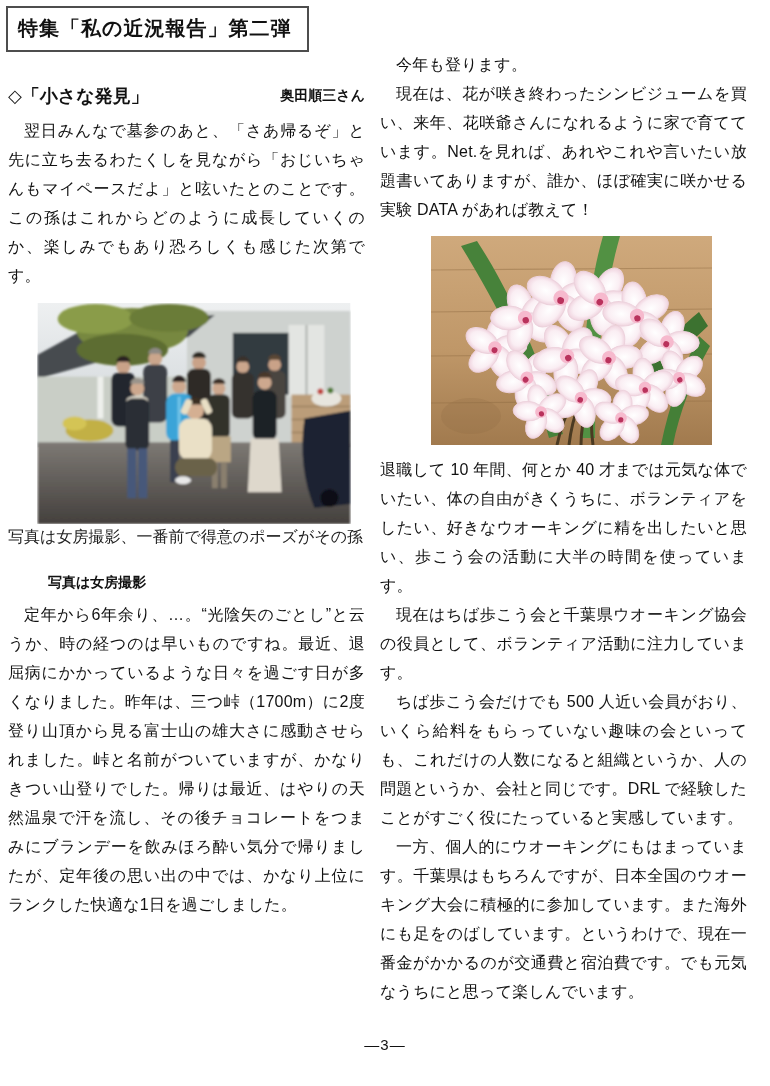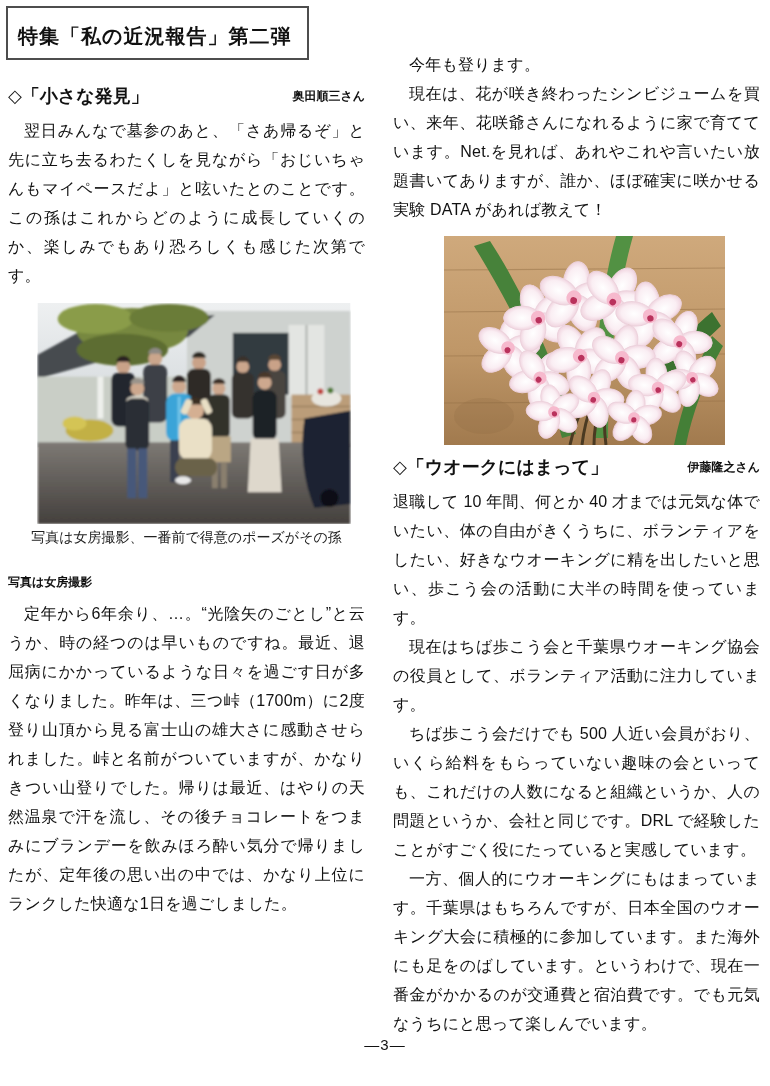--- a/index.html
+++ b/index.html
@@ -2,40 +2,40 @@
 <html lang="ja"><head>
 <meta charset="utf-8">
 <style>
   html,body{margin:0;padding:0;background:#ffffff;}
   .page{
     position:relative;width:770px;height:1086px;background:#ffffff;overflow:hidden;
     font-family:"Liberation Sans","DejaVu Sans",sans-serif;color:#111;
   }
   .title-box{
     position:absolute;left:6px;top:6px;border:2px solid #4d4d4d;
-    padding:15px 16px 8px 10px;font-size:20px;font-weight:bold;letter-spacing:1px;
+    padding:7px 16px 8px 10px;font-size:20px;font-weight:bold;letter-spacing:1px;
     background:#fff;
   }
   .col{position:absolute;}
   .col-left{left:8px;top:84px;width:357px;}
-  .col-right{left:393px;top:50px;width:367px;}
+  .col-right{left:380px;top:50px;width:367px;}
   .sec-head{
     display:flex;justify-content:space-between;align-items:center;
     font-weight:bold;font-size:18px;margin:0 0 8px 0;white-space:nowrap;
   }
-  .sec-head .author{font-size:12px;font-weight:bold;}
+  .sec-head .author{font-size:14px;font-weight:bold;margin-left:40px;}
   p.body{
     margin:0;font-size:16px;line-height:29px;text-align:justify;
     text-indent:16px;letter-spacing:0.2px;
   }
   p.body.noindent{text-indent:0;}
   .photo-family{width:314px;height:221px;margin:13px 0 3px 29px;display:block;}
   .photo-flower{width:281px;height:209px;margin:12px 0 10px 51px;display:block;}
   .photo-caption{
-    font-size:14px;text-align:center;margin:2px 0 0 0;line-height:20px;color:#222;
+    font-size:16px;text-align:left;margin:2px 0 0 0;line-height:20px;color:#222;
   }
   .gap-article{margin-top:27px;}
   .page-number{
     position:absolute;left:0;right:0;top:1036px;text-align:center;
     font-size:15px;color:#111;letter-spacing:1px;
   }
 </style>
 </head>
 <body>
 
@@ -206,24 +206,20 @@
       <use href="#bl" transform="translate(248,142) scale(1.35) rotate(-24)"></use>
       <use href="#bl" transform="translate(96,142) scale(1.45) rotate(40)"></use>
       <use href="#bl" transform="translate(136,120) scale(1.6) rotate(-32)"></use>
       <use href="#bl" transform="translate(178,122) scale(1.55) rotate(14)"></use>
       <use href="#bl" transform="translate(214,152) scale(1.4) rotate(-6)"></use>
       <use href="#bl" transform="translate(150,162) scale(1.4) rotate(22)"></use>
       <use href="#bl" transform="translate(110,176) scale(1.3) rotate(-14)"></use>
       <use href="#bl" transform="translate(190,182) scale(1.3) rotate(6)"></use>
     </svg>
 
-    <div class="sec-head">
-      <span>◇「ウオークにはまって」</span>
-      <span class="author">伊藤隆之さん</span>
-    </div>
     <p class="body noindent">退職して 10 年間、何とか 40 才までは元気な体でいたい、体の自由がきくうちに、ボランティアをしたい、好きなウオーキングに精を出したいと思い、歩こう会の活動に大半の時間を使っています。</p>
     <p class="body">現在はちば歩こう会と千葉県ウオーキング協会の役員として、ボランティア活動に注力しています。</p>
     <p class="body">ちば歩こう会だけでも 500 人近い会員がおり、いくら給料をもらっていない趣味の会といっても、これだけの人数になると組織というか、人の問題というか、会社と同じです。DRL で経験したことがすごく役にたっていると実感しています。</p>
     <p class="body">一方、個人的にウオーキングにもはまっています。千葉県はもちろんですが、日本全国のウオーキング大会に積極的に参加しています。また海外にも足をのばしています。というわけで、現在一番金がかかるのが交通費と宿泊費です。でも元気なうちにと思って楽しんでいます。</p>
   </div>
 
   <div class="page-number">―3―</div>
 </div>
 
 </body></html>

